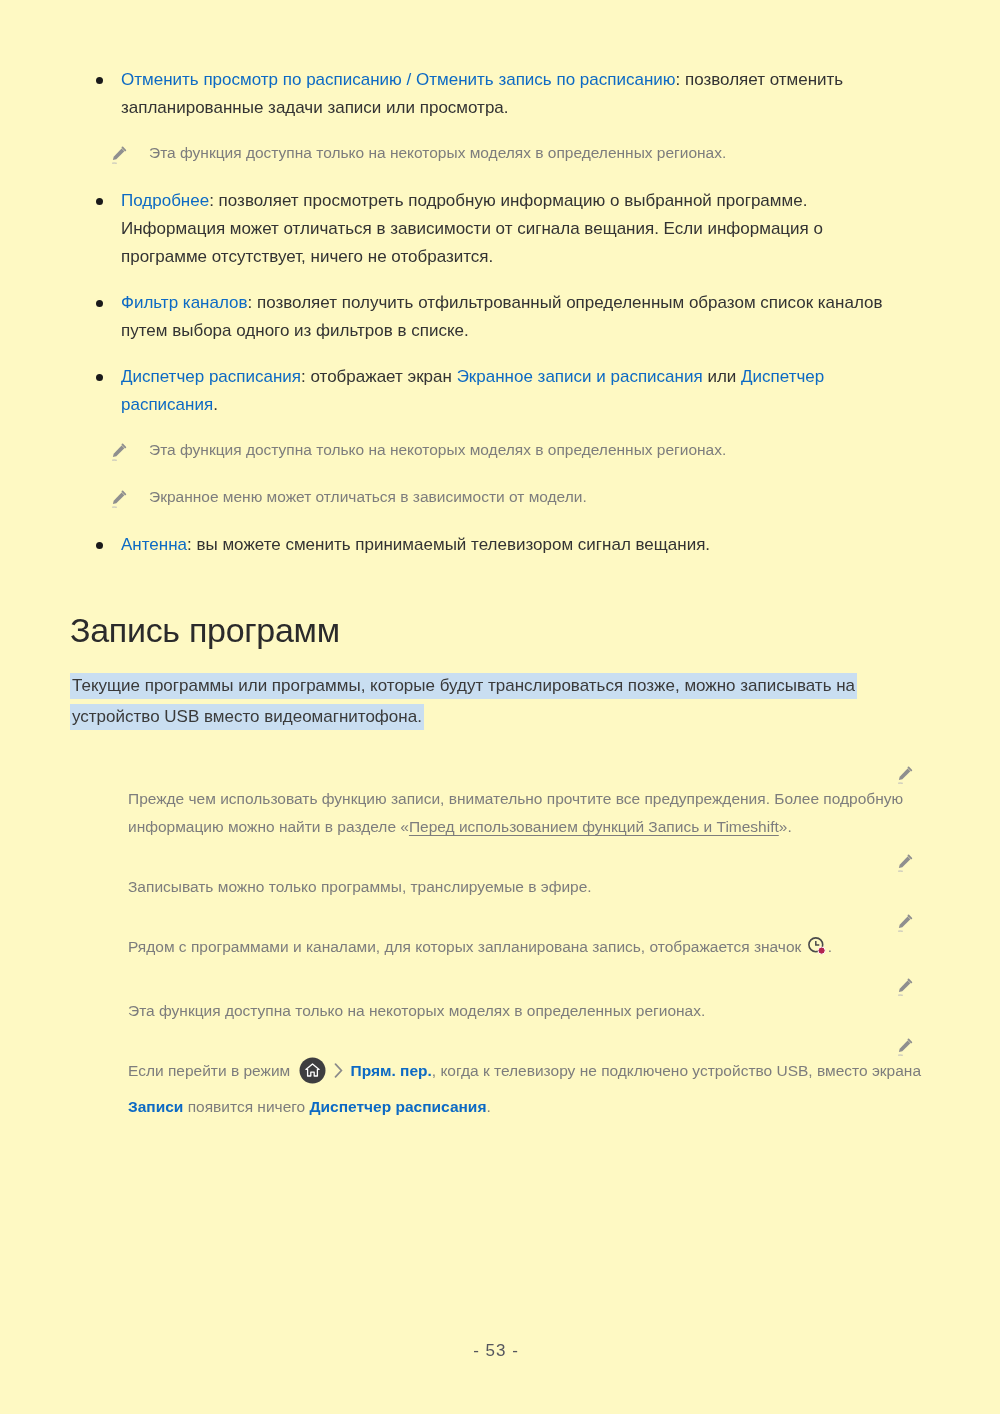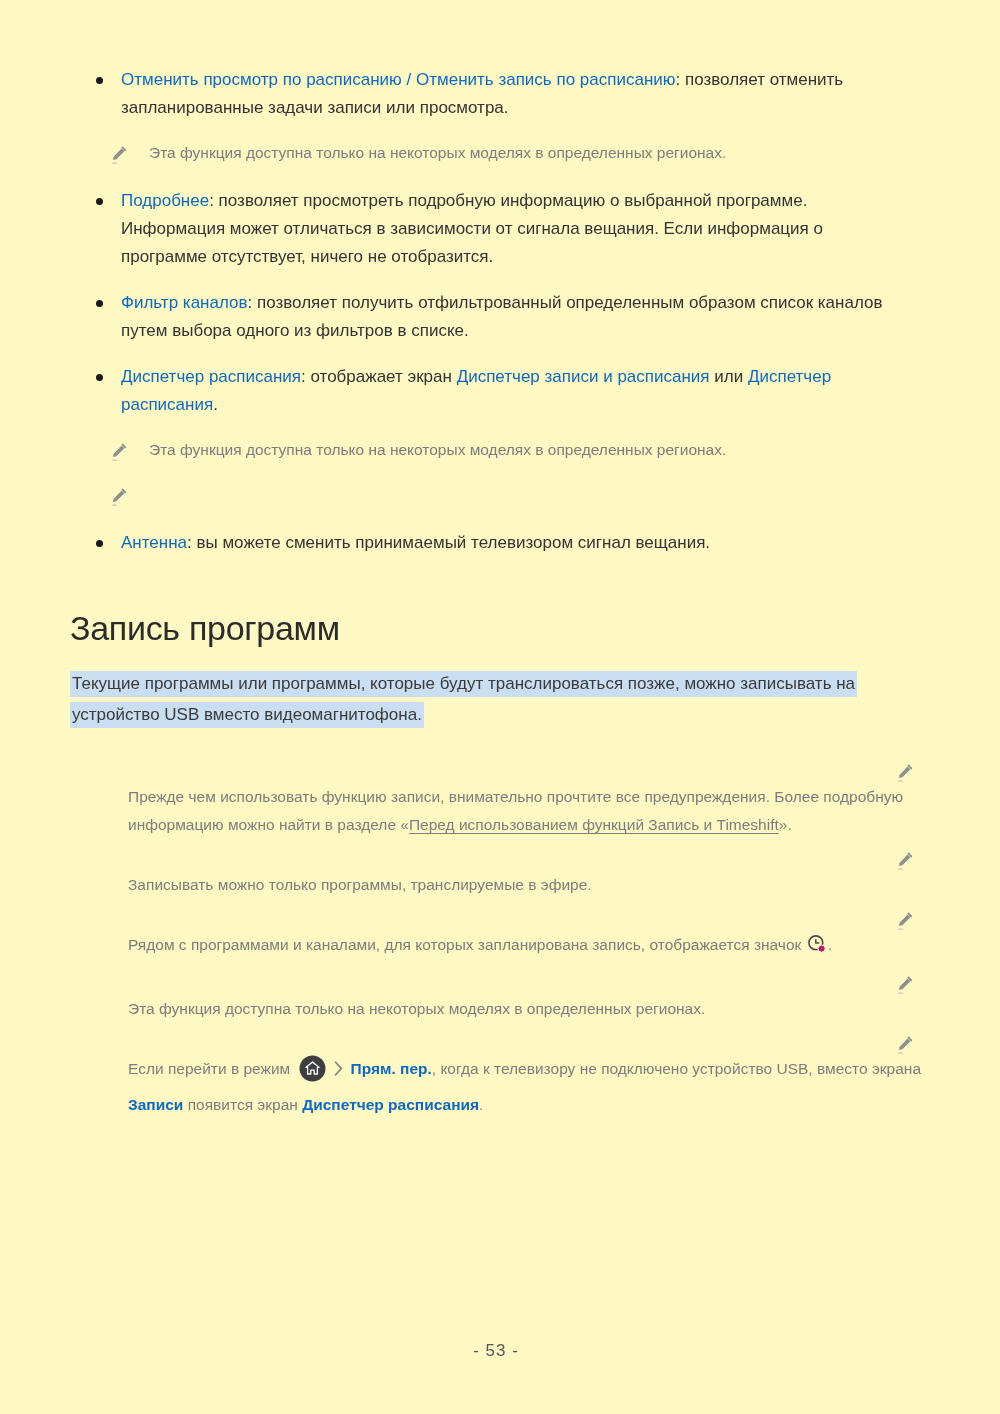--- a/index.html
+++ b/index.html
@@ -139,21 +139,21 @@
         <p class="bullet-text"><span class="term">Подробнее</span><span>: позволяет просмотреть подробную информацию о выбранной программе. Информация может отличаться в зависимости от сигнала вещания. Если информация о программе отсутствует, ничего не отобразится.</span></p>
       </li>
 
       <li class="bullet-item">
         <span class="dot"></span>
         <p class="bullet-text"><span class="term">Фильтр каналов</span><span>: позволяет получить отфильтрованный определенным образом список каналов путем выбора одного из фильтров в списке.</span></p>
       </li>
 
       <li class="bullet-item">
         <span class="dot"></span>
-        <p class="bullet-text"><span class="term">Диспетчер расписания</span><span>: отображает экран </span><span class="term">Диспетчер записи и расписания</span><span> или </span><span class="term">Диспетчер расписания</span><span>.</span></p>
+        <p class="bullet-text"><span class="term">Диспетчер расписания</span><span>: отображает экран </span><span class="term">Экранное записи и расписания</span><span> или </span><span class="term">Диспетчер расписания</span><span>.</span></p>
       </li>
 
       <li class="note-row menu-note">
         <span class="pencil">
           <svg width="16" height="19" viewBox="0 0 16 19">
               <path d="M10.6 2.4 L13.4 5.2 L5.3 13.3 L1.9 14.1 L2.7 10.7 Z" fill="#8f8f8f"></path>
               <path d="M11.5 1.5 L14.3 4.3" stroke="#8f8f8f" stroke-width="1.8" stroke-linecap="round" fill="none"></path>
               <path d="M1.2 17.3 C2.8 16.6 4.4 17 5.8 17.3" stroke="#bcbcbc" stroke-width="1.1" fill="none"></path>
             </svg>
         </span>
@@ -161,20 +161,21 @@
       </li>
 
       <li class="note-row menu-note">
         <span class="pencil">
           <svg width="16" height="19" viewBox="0 0 16 19">
               <path d="M10.6 2.4 L13.4 5.2 L5.3 13.3 L1.9 14.1 L2.7 10.7 Z" fill="#8f8f8f"></path>
               <path d="M11.5 1.5 L14.3 4.3" stroke="#8f8f8f" stroke-width="1.8" stroke-linecap="round" fill="none"></path>
               <path d="M1.2 17.3 C2.8 16.6 4.4 17 5.8 17.3" stroke="#bcbcbc" stroke-width="1.1" fill="none"></path>
             </svg>
         </span>
+        <p class="note-text">Экранное меню может отличаться в зависимости от модели.</p>
       </li>
 
       <li class="bullet-item">
         <span class="dot"></span>
         <p class="bullet-text"><span class="term">Антенна</span><span>: вы можете сменить принимаемый телевизором сигнал вещания.</span></p>
       </li>
 
     </ul>
 
     <h1 class="section-heading">Запись программ</h1>
@@ -237,20 +238,20 @@
               <path d="M10.6 2.4 L13.4 5.2 L5.3 13.3 L1.9 14.1 L2.7 10.7 Z" fill="#8f8f8f"></path>
               <path d="M11.5 1.5 L14.3 4.3" stroke="#8f8f8f" stroke-width="1.8" stroke-linecap="round" fill="none"></path>
               <path d="M1.2 17.3 C2.8 16.6 4.4 17 5.8 17.3" stroke="#bcbcbc" stroke-width="1.1" fill="none"></path>
             </svg>
         </span>
         <p class="note-text"><span>Если перейти в режим </span><span class="inline-icon home-wrap"><svg width="27" height="27" viewBox="0 0 27 27">
                 <circle cx="13.5" cy="13.5" r="13" fill="#3e3e40"></circle>
                 <path d="M13.5 6.9 L6.9 12.4 L8.6 12.4 L8.6 19 L11.8 19 L11.8 15.2 L15.2 15.2 L15.2 19 L18.4 19 L18.4 12.4 L20.1 12.4 Z" fill="none" stroke="#ffffff" stroke-width="1.3" stroke-linejoin="round"></path>
               </svg></span><span class="inline-icon chev-wrap"><svg width="9" height="15" viewBox="0 0 9 15">
                 <path d="M1.5 1.2 L7.4 7.5 L1.5 13.8" fill="none" stroke="#8a8a8a" stroke-width="1.7" stroke-linecap="round"></path>
-              </svg></span><span class="note-term">Прям. пер.</span><span>, когда к телевизору не подключено устройство USB, вместо экрана </span><span class="note-term">Записи</span><span> появится экран </span><span class="note-term">Диспетчер расписания</span><span>.</span></p>
+              </svg></span><span class="note-term">Прям. пер.</span><span>, когда к телевизору не подключено устройство USB, вместо экрана </span><span class="note-term">Записи</span><span> появится ничего </span><span class="note-term">Диспетчер расписания</span><span>.</span></p>
       </div>
 
     </div>
   </div>
 
   <div class="page-number">- 53 -</div>
 </div>
 
 </body></html>

